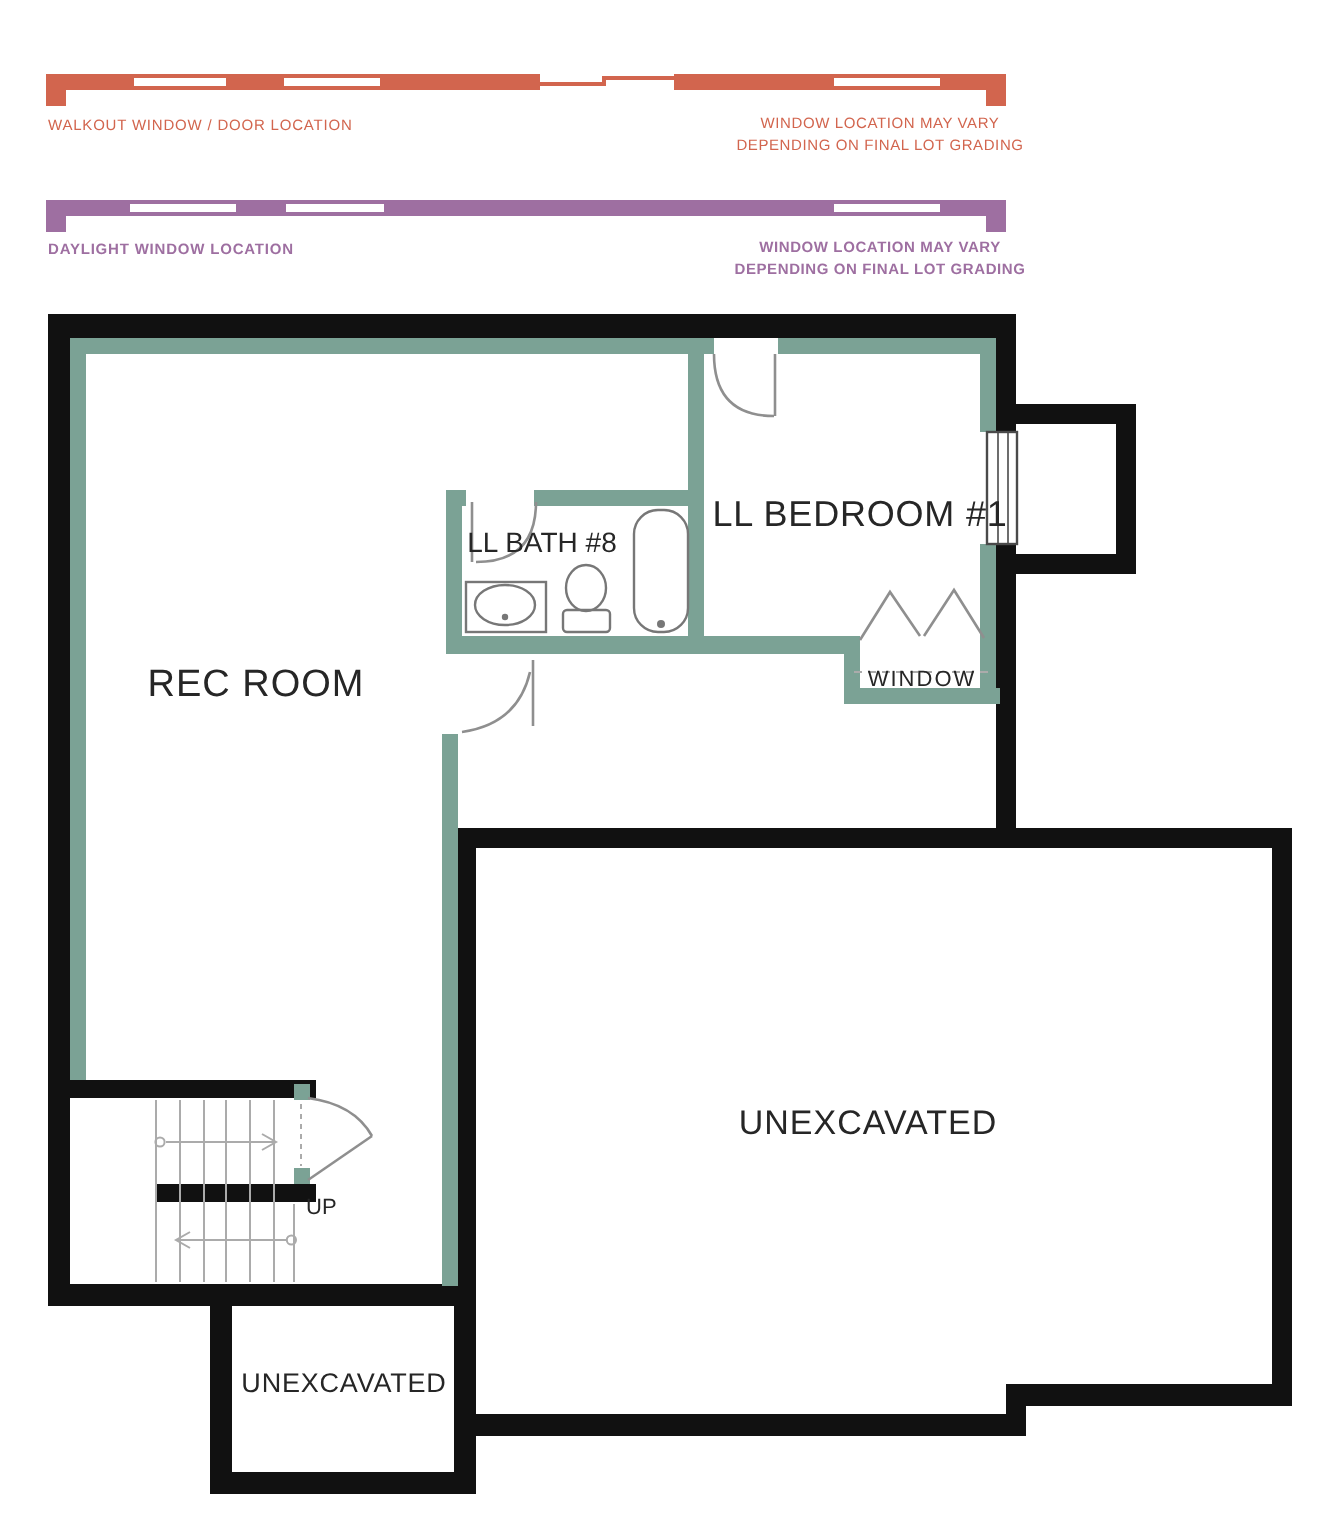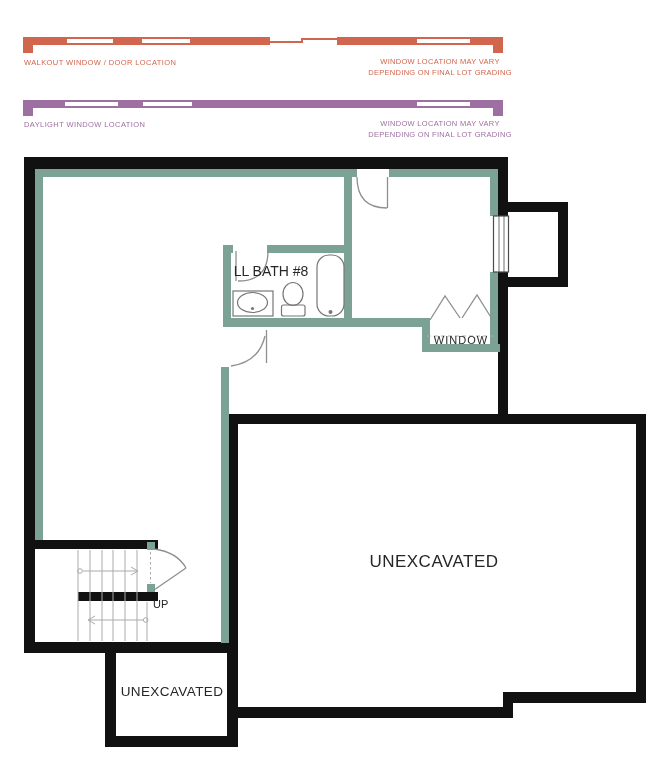--- a/index.html
+++ b/index.html
@@ -17,21 +17,21 @@
   .pseg{position:absolute;height:4px;background:#ffffff;border-top:2px solid var(--daylight-color);border-bottom:2px solid var(--daylight-color);}
   .ostub{position:absolute;width:10px;height:16px;background:var(--walkout-color);}
   .pstub{position:absolute;width:10px;height:16px;background:var(--daylight-color);}
   .othin{position:absolute;background:var(--walkout-color);}
   
   .lbl{position:absolute;color:var(--text-dark);white-space:nowrap;}
   .ctr{transform:translateX(-50%);text-align:center;}
   .leg-lbl{position:absolute;font-size:7.5px;letter-spacing:.4px;white-space:nowrap;}
   .leg-note{position:absolute;font-size:7.5px;letter-spacing:.3px;line-height:11px;width:200px;text-align:center;}
   .oc{color:var(--walkout-color);}
-  .pc{color:var(--daylight-color);}
+  .pc{color:var(--daylight-color);font-weight:bold;}
   svg.overlay{position:absolute;left:0;top:0;pointer-events:none;}
   svg .ln{stroke:var(--line-gray);stroke-width:1.3;fill:none;}
   svg .thin{stroke:#ababab;stroke-width:1;fill:none;}
   svg .fix{stroke:#777777;stroke-width:1.2;fill:none;}
 </style>
 </head>
 <body>
 
 <div id="canvas">
 
@@ -157,19 +157,21 @@
       <rect class="fix" x="317" y="255" width="27" height="61" rx="12"></rect>
       <circle cx="330.5" cy="312" r="2" fill="#777"></circle>
     </g>
 
     <g>
       <rect x="493.5" y="216" width="15" height="56" fill="#ffffff" stroke="#4a4a4a" stroke-width="1.2"></rect>
       <path d="M499,216 V272 M504,216 V272" stroke="#4a4a4a" stroke-width="0.8" fill="none"></path>
     </g>
   </svg>
 
+  <div class="lbl ctr" style="left:128px;top:332px;font-size:19px;letter-spacing:.5px">REC ROOM</div>
   <div class="lbl ctr" style="left:271px;top:263px;font-size:14px">LL BATH #8</div>
+  <div class="lbl ctr" style="left:430px;top:247px;font-size:18px;letter-spacing:.4px">LL BEDROOM #1</div>
   <div class="lbl ctr" style="left:461px;top:334px;font-size:11px;letter-spacing:1px">WINDOW</div>
   <div class="lbl ctr" style="left:434px;top:552px;font-size:17px;letter-spacing:.5px">UNEXCAVATED</div>
   <div class="lbl ctr" style="left:172px;top:684px;font-size:13.5px;letter-spacing:.4px">UNEXCAVATED</div>
   <div class="lbl" style="left:153px;top:598px;font-size:11px">UP</div>
 
 </div>
 
 </body></html>

